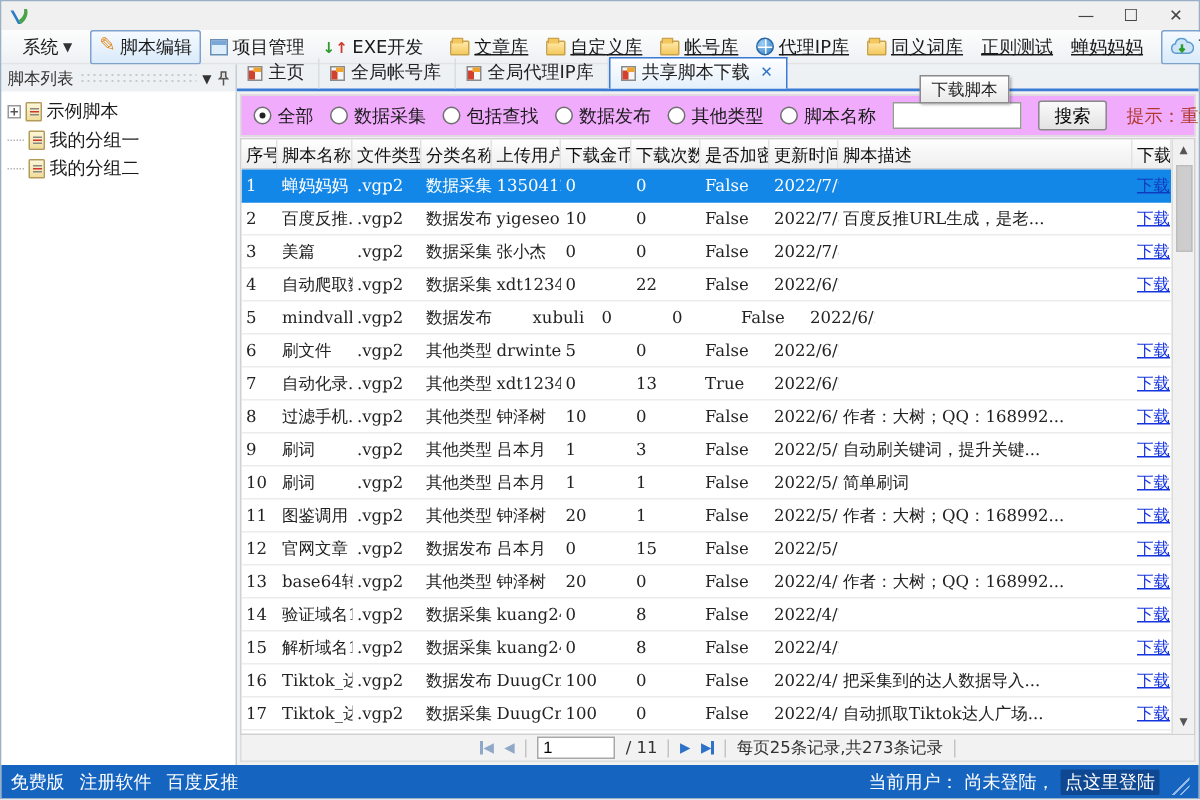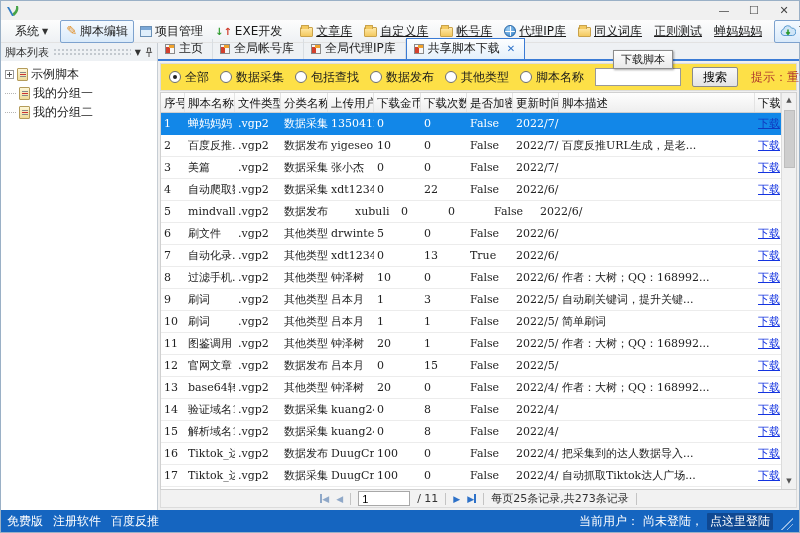--- a/index.html
+++ b/index.html
@@ -64,21 +64,21 @@
       linear-gradient(#555 0 0) center/5px 1px no-repeat,
       linear-gradient(#555 0 0) center/1px 5px no-repeat,#fff; }
   .tree-spacer { width:11px; height:1px; border-top:1px dotted #b5b5b5; margin-left:2px; }
   .ic-doc { width:11px; height:13px; background:linear-gradient(#fdf7d8,#f0dd9a); border:1px solid #b49b5a; border-radius:1px; }
   .ic-doc::before { content:""; position:absolute; left:2px; top:3px; width:6px; height:1px; box-shadow:0 2px 0 #c33,0 4px 0 #888; background:#888; }
 
   .content { flex:1; display:flex; flex-direction:column; min-width:0; background:#f0f0f0; position:relative; }
 
   
   .filterbar { height:28px; margin:2px 2px 1px 2px; display:flex; align-items:center; gap:11px; padding:0 8px;
-    background:#fde047; border:1px solid #dcdcdc; white-space:nowrap; }
+    background:#f0abfc; border:1px solid #dcdcdc; white-space:nowrap; }
   .radio-opt { display:flex; align-items:center; gap:4px; cursor:default; }
   .radio { width:12px; height:12px; border:1px solid #6e6e6e; border-radius:50%; background:#fff; position:relative; }
   .radio.sel::after { content:""; position:absolute; left:3px; top:3px; width:4px; height:4px; border-radius:50%; background:#222; }
   .search-input { width:86px; height:18px; border:1px solid #999; background:#fff; font-size:12px; padding:0 3px; }
   .search-btn { height:20px; padding:0 10px; border:1px solid #8a8a8a; border-radius:2px;
     background:linear-gradient(#fafafa,#e3e3e3); font-size:12px; cursor:default; }
   .hint { color:#b03a2e; font-size:12px; margin-left:2px; }
 
   
   .tablewrap { flex:1; display:flex; min-height:0; margin:0 2px; background:#fff; border:1px solid #d0d0d0; }

